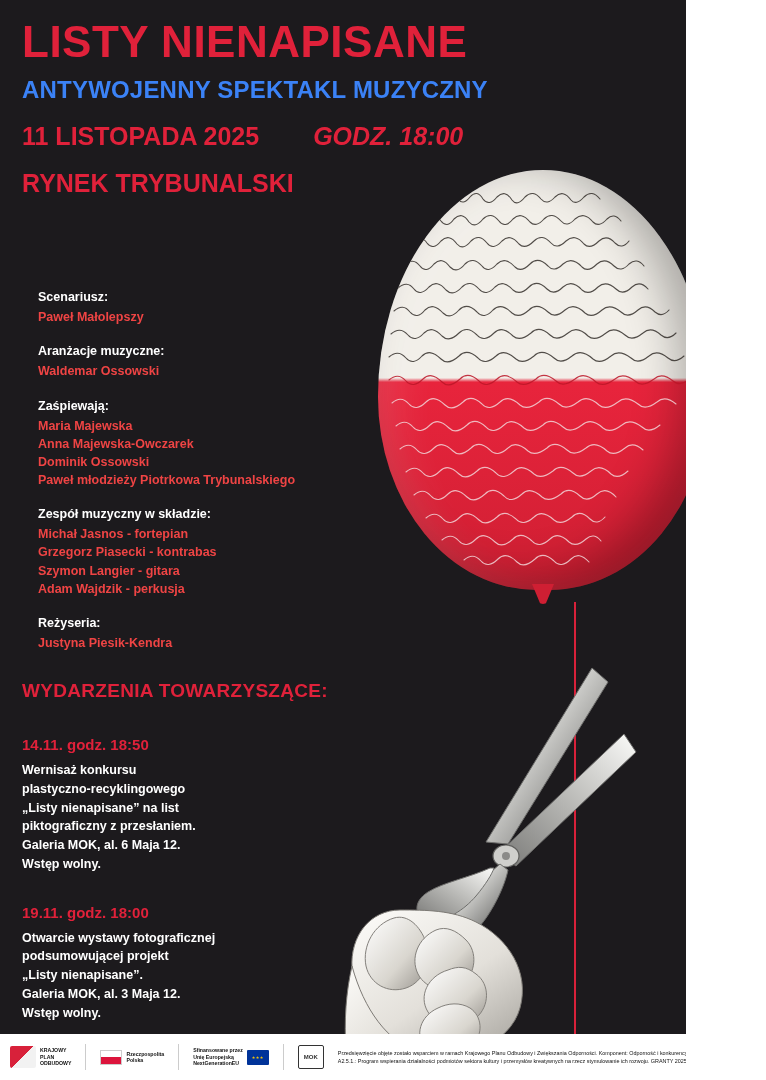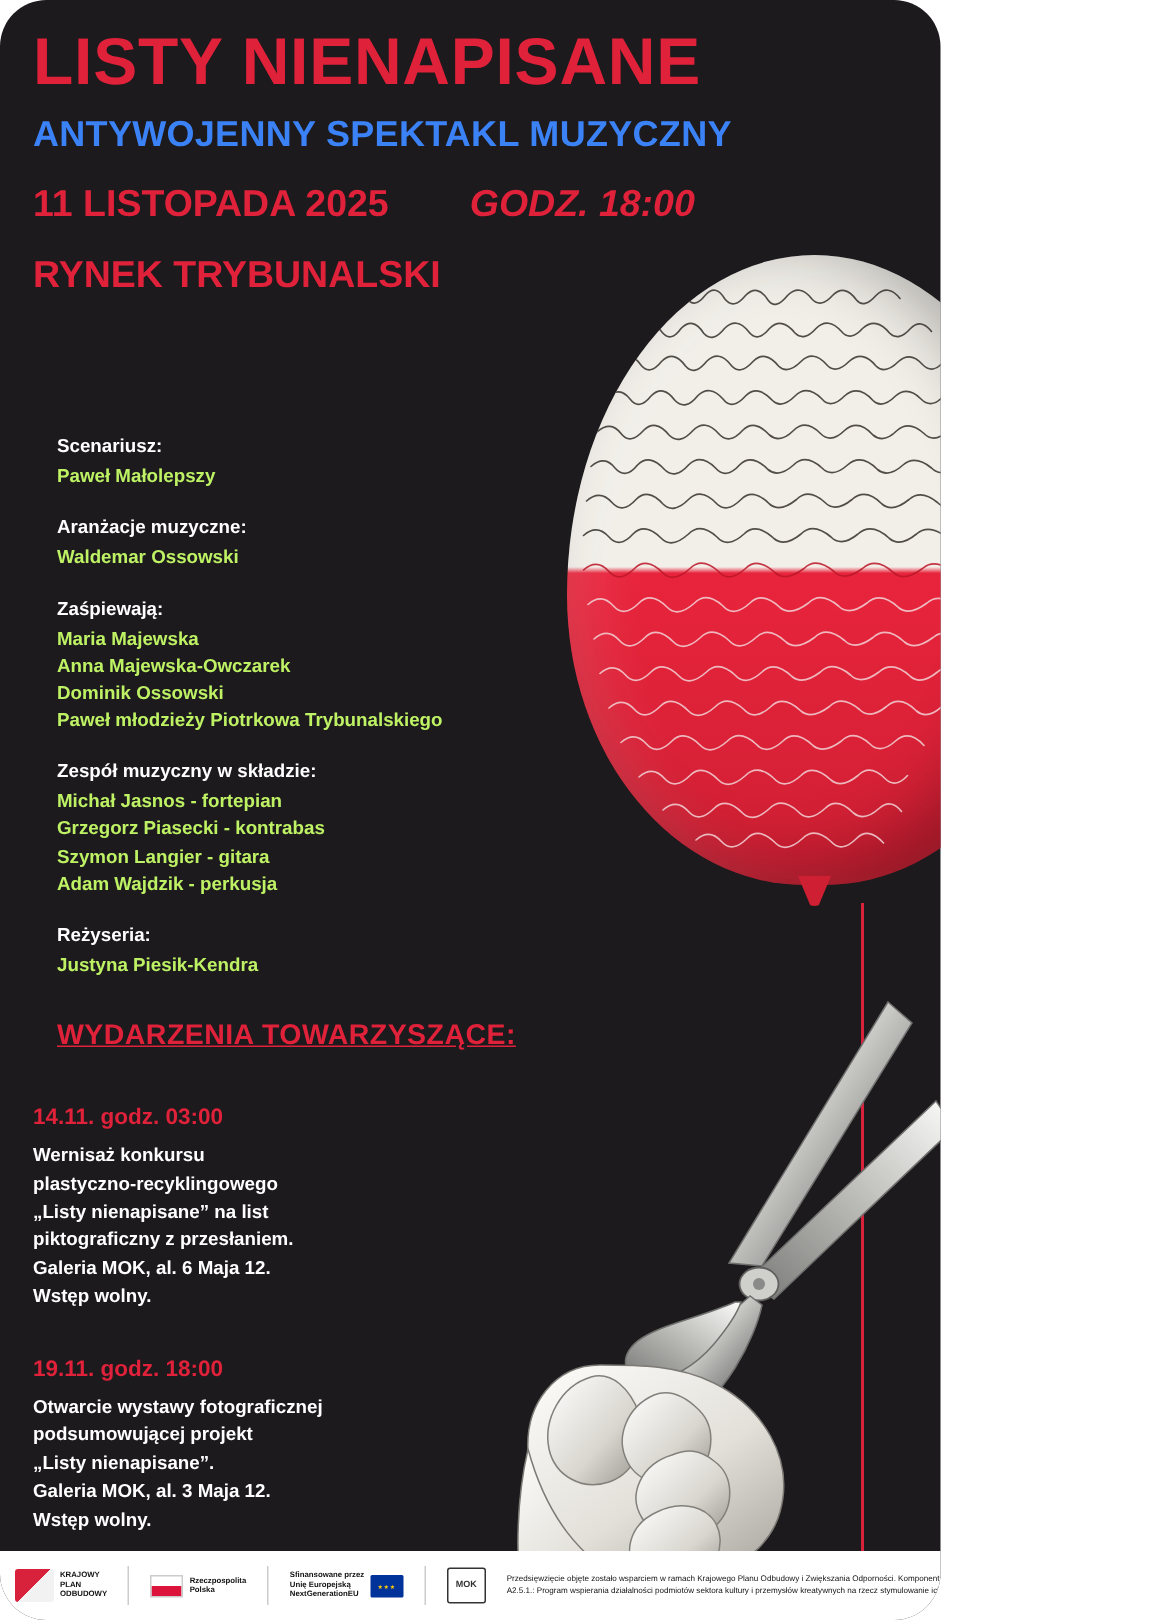--- a/index.html
+++ b/index.html
@@ -5,25 +5,24 @@
   html, body {
     margin: 0;
     padding: 0;
     background: #ffffff;
   }
   body {
     font-family: "Liberation Sans", sans-serif;
   }
   .poster {
     position: relative;
-    width: 627px;
+    width: 686px;
     height: 1080px;
     background: #1c1a1d;
     overflow: hidden;
-    border-radius: 31px;
   }
 
   
   .headline {
     position: absolute;
     left: 22px;
     top: 20px;
     width: 560px;
     z-index: 6;
   }
@@ -76,42 +75,41 @@
     margin-bottom: 16px;
   }
   .credit-head {
     color: #ffffff;
     font-size: 12.5px;
     font-weight: bold;
     line-height: 1.45;
     margin: 0 0 2px 0;
   }
   .credit-line {
-    color: #bef264;
+    color: #ef4444;
     font-size: 12.5px;
     font-weight: bold;
     line-height: 1.45;
     margin: 0;
   }
 
   
   .events {
     position: absolute;
     left: 22px;
     top: 680px;
     width: 330px;
     z-index: 6;
   }
   .events-title {
     color: #e0213a;
     font-size: 19px;
     font-weight: bold;
     letter-spacing: 0.3px;
-    margin: 0 0 34px 16px;
-    text-decoration: underline;
+    margin: 0 0 34px 0;
   }
   .event-date {
     color: #e0213a;
     font-size: 15px;
     font-weight: bold;
     margin: 0 0 8px 0;
   }
   .event-body {
     color: #ffffff;
     font-size: 12.5px;
@@ -394,21 +392,21 @@
     </div>
     <div class="credit-group">
       <div class="credit-head">Reżyseria:</div>
       <div class="credit-line">Justyna Piesik-Kendra</div>
     </div>
   </div>
 
   <div class="events">
     <div class="events-title">WYDARZENIA TOWARZYSZĄCE:</div>
 
-    <div class="event-date">14.11. godz. 03:00</div>
+    <div class="event-date">14.11. godz. 18:50</div>
     <div class="event-body" style="white-space: pre-line;">Wernisaż konkursu
 plastyczno-recyklingowego
 „Listy nienapisane” na list
 piktograficzny z przesłaniem.
 Galeria MOK, al. 6 Maja 12.
 Wstęp wolny.</div>
 
     <div class="event-date">19.11. godz. 18:00</div>
     <div class="event-body" style="white-space: pre-line;">Otwarcie wystawy fotograficznej
 podsumowującej projekt

